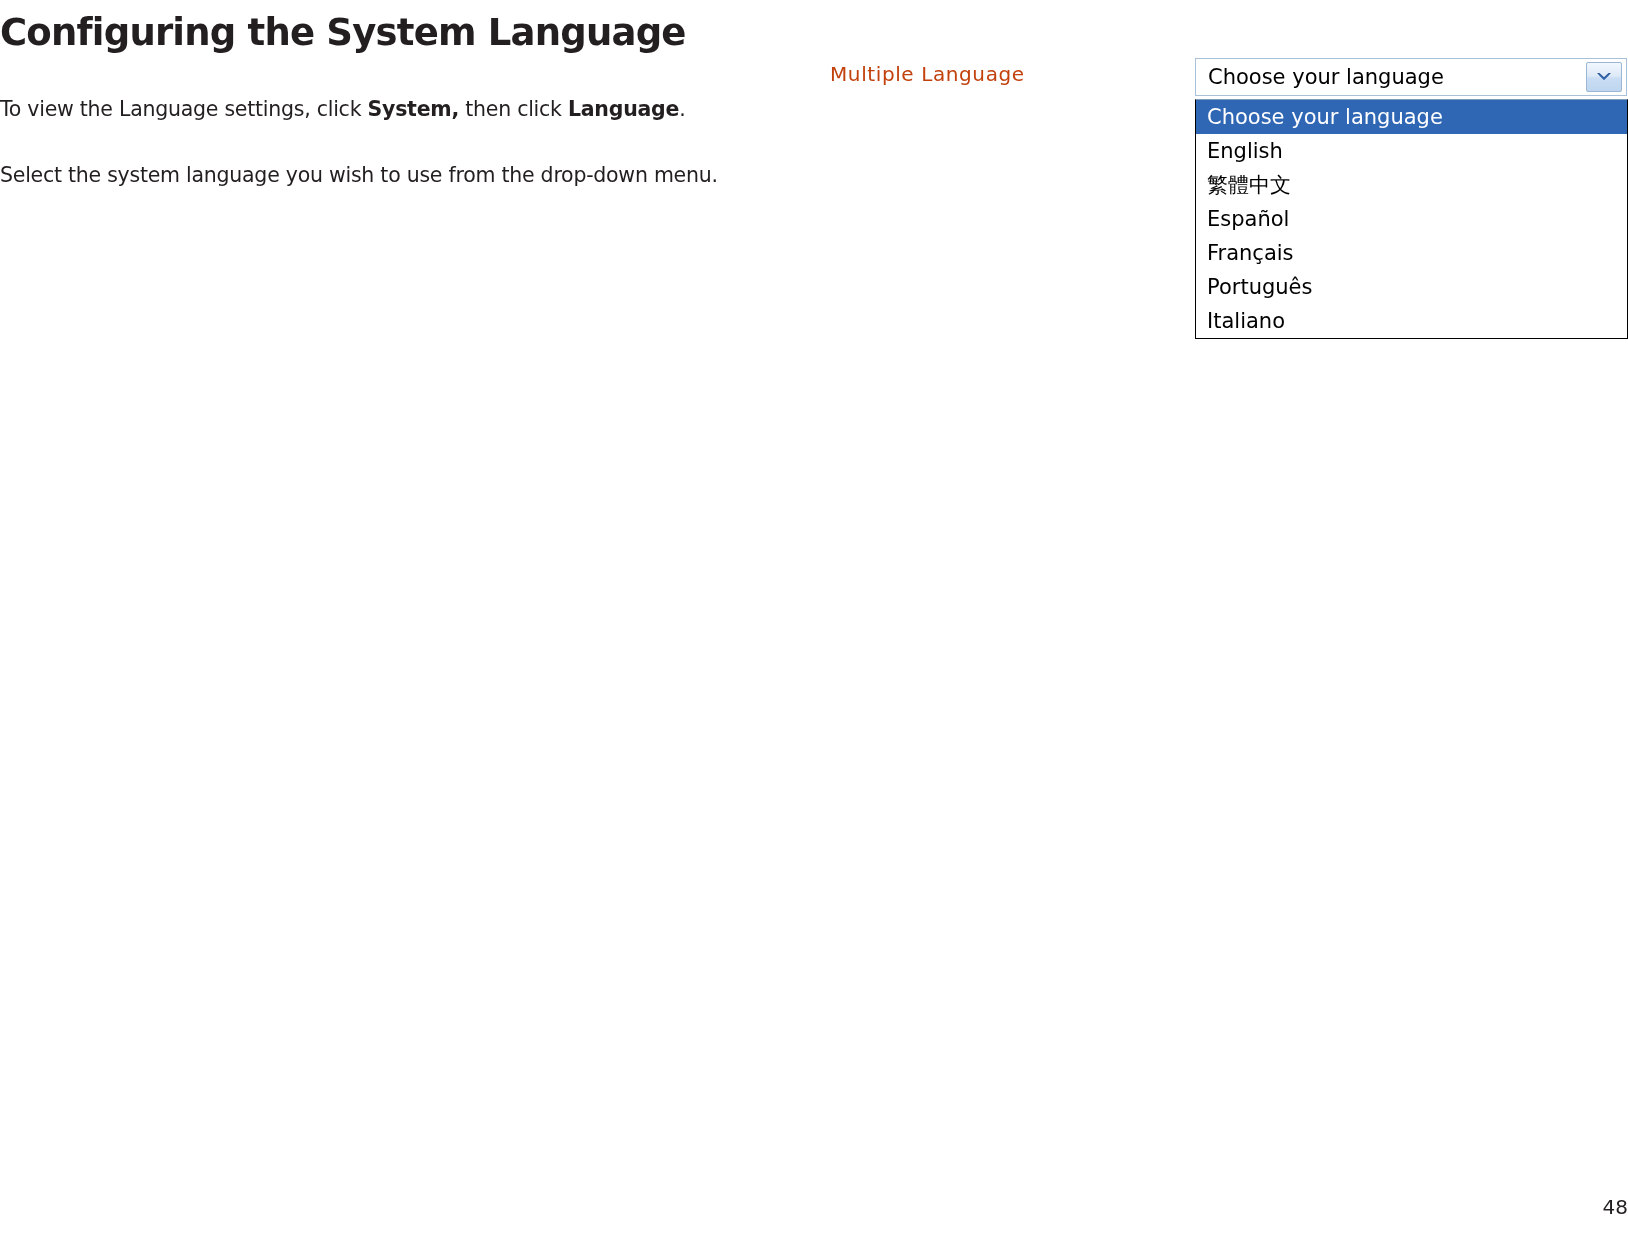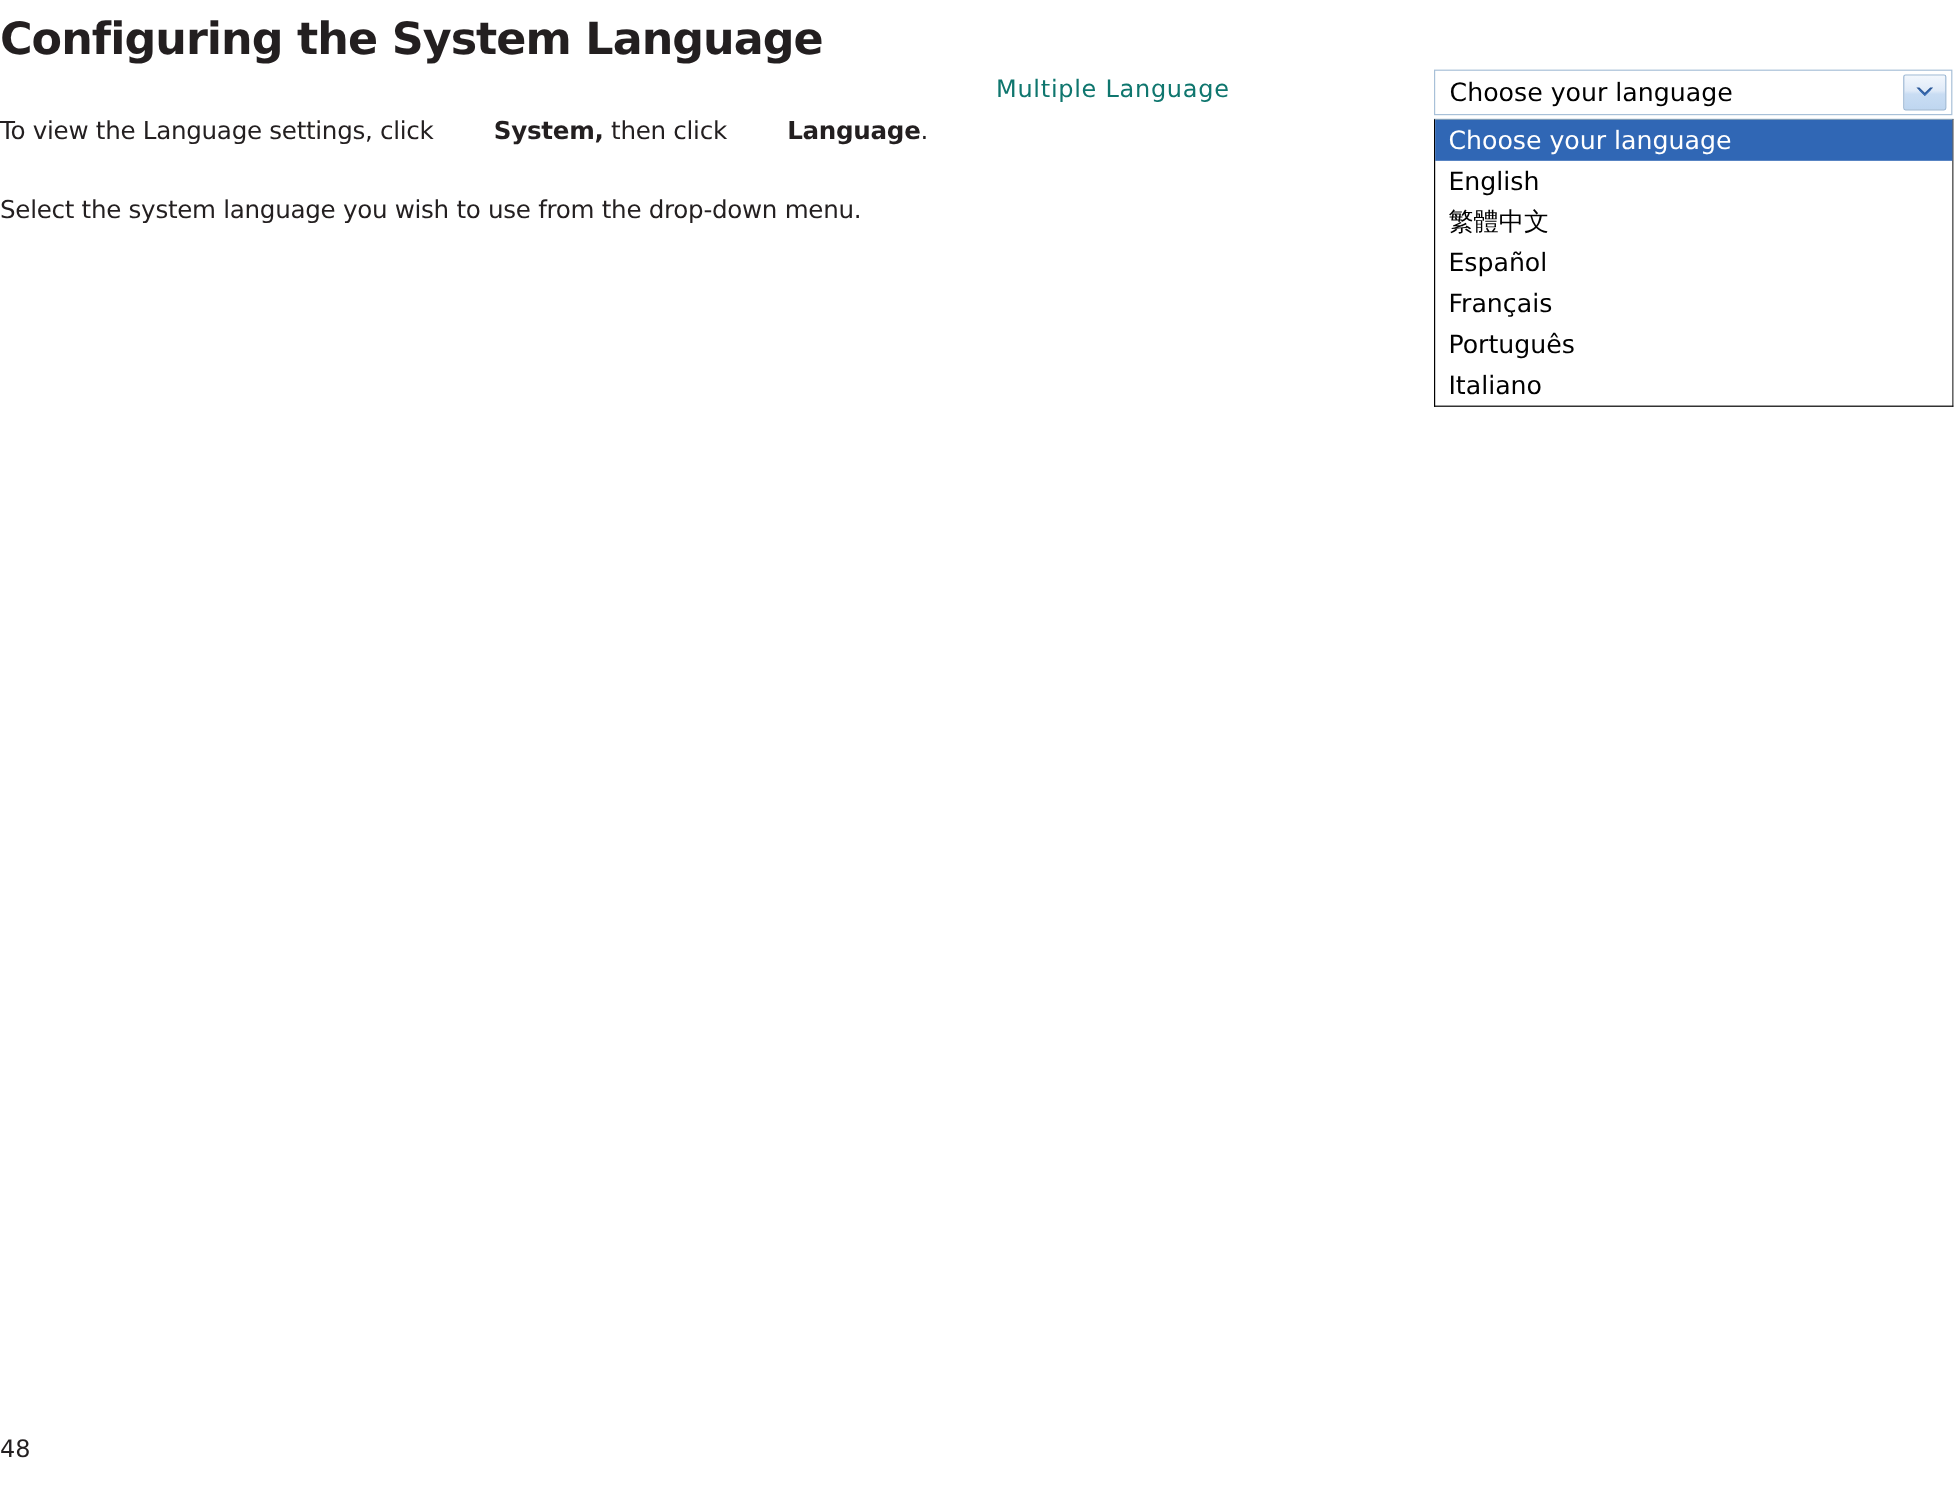--- a/index.html
+++ b/index.html
@@ -37,39 +37,39 @@
   }
 
   .body-para {
     font-family: "DejaVu Sans", sans-serif;
     font-size: 20.5px;
     line-height: 42px;
     color: #231f20;
     letter-spacing: -0.25px;
     margin: 0 0 24px 0;
   }
-  .body-para b { font-weight: bold; margin-left: 44px; }
+  .body-para b { font-weight: bold; }
 
   
   .widget {
     position: absolute;
     left: 820px;
     top: 50px;
     width: 808px;
     height: 370px;
   }
 
   .field-label {
     position: absolute;
     left: 10px;
     top: 12px;
     font-family: "DejaVu Sans", sans-serif;
     font-size: 20px;
     letter-spacing: 0.6px;
-    color: #0f766e;
+    color: #c2410c;
     white-space: nowrap;
   }
 
   
   .combo {
     position: absolute;
     left: 375px;
     top: 8px;
     width: 432px;
     height: 38px;
@@ -131,21 +131,21 @@
     background: #3067b5;
     color: #ffffff;
   }
 
   
   .page-number {
     position: absolute;
     left: 0;
     right: 0;
     bottom: 20px;
-    text-align: left;
+    text-align: right;
     font-family: "DejaVu Sans", sans-serif;
     font-size: 20px;
     color: #231f20;
   }
 </style>
 </head>
 <body>
 
 <h1 class="page-heading">Configuring the System Language</h1>
 

